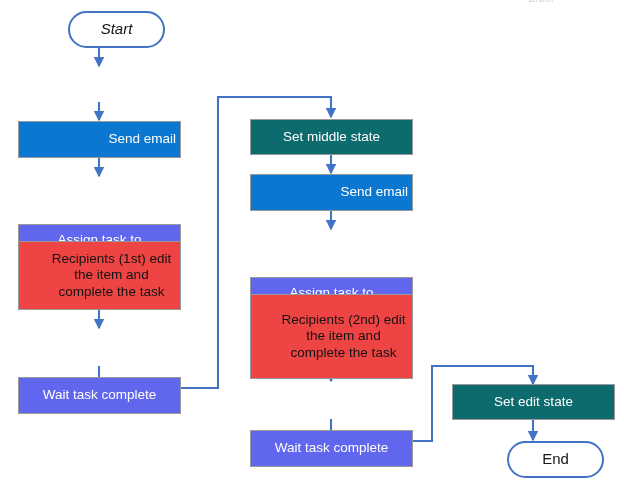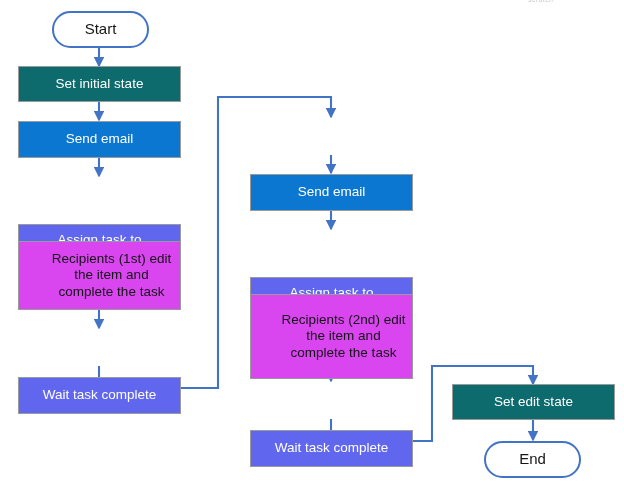--- a/index.html
+++ b/index.html
@@ -49,23 +49,23 @@
     border-radius: 999px;
     color: #161616;
     font-size: 15px;
   }
   
   .proc {
     border: 1px solid #9a9a9a;
     font-size: 13.5px;
   }
   .teal  { background: #0d6b6e; color: #ffffff; }
-  .blue  { background: #0b77d0; color: #ffffff; }
+  .blue  { background: #0b77d0; color: #ffffff; justify-content: flex-end; }
   .purple{ background: #6166ef; color: #ffffff; margin-top: 48px; }
-  .lav   { background: #d946ef; color: #131313; padding-left: 24px; }
+  .lav   { background: #ef4444; color: #131313; padding-left: 24px; }
 
   .corner-note {
     position: absolute;
     left: 528px;
     top: -4px;
     font-size: 7px;
     color: #b9b4c4;
     letter-spacing: 0.4px;
     opacity: 0.75;
     z-index: 1;
@@ -99,47 +99,47 @@
       <path d="M 331 211 L 331 229" marker-end="url(#arrow)"></path>
       <path d="M 331 277 L 331 294" marker-end="url(#arrow)"></path>
       <path d="M 331 363 L 331 381" marker-end="url(#arrow)"></path>
 
       <path d="M 331 419 L 331 441 L 432 441 L 432 366 L 533 366 L 533 384" marker-end="url(#arrow)"></path>
 
       <path d="M 533 420 L 533 440" marker-end="url(#arrow)"></path>
     </g>
   </svg>
 
-  <div class="node term" style="left:52px; top:11px; width:97px; height:37px;">
+  <div class="node term" style="left:68px; top:11px; width:97px; height:37px;font-style:italic;">
     <span class="lbl">Start</span>
   </div>
 
-  <div class="node proc teal" style="left:18px; top:66px; width:163px; height:36px;">
-    <span class="lbl">Set initial state</span>
-  </div>
 
   <div class="node proc blue" style="left:18px; top:121px; width:163px; height:37px;">
     <span class="lbl">Send email</span>
   </div>
 
   <div class="node proc purple" style="left:18px; top:176px; width:163px; height:48px;">
     <span class="lbl">Assign task to
 recipients (1st)</span>
   </div>
 
   <div class="node proc lav" style="left:18px; top:241px; width:163px; height:69px;">
     <span class="lbl">Recipients (1st) edit
 the item and
 complete the task</span>
   </div>
 
   <div class="node proc purple" style="left:18px; top:329px; width:163px; height:37px;">
     <span class="lbl">Wait task complete</span>
   </div>
 
+  <div class="node proc teal" style="left:250px; top:119px; width:163px; height:36px;">
+    <span class="lbl">Set middle state</span>
+  </div>
 
   <div class="node proc blue" style="left:250px; top:174px; width:163px; height:37px;">
     <span class="lbl">Send email</span>
   </div>
 
   <div class="node proc purple" style="left:250px; top:229px; width:163px; height:48px;">
     <span class="lbl">Assign task to
 recipients (2nd)</span>
   </div>
 
@@ -150,17 +150,17 @@
   </div>
 
   <div class="node proc purple" style="left:250px; top:382px; width:163px; height:37px;">
     <span class="lbl">Wait task complete</span>
   </div>
 
   <div class="node proc teal" style="left:452px; top:384px; width:163px; height:36px;">
     <span class="lbl">Set edit state</span>
   </div>
 
-  <div class="node term" style="left:484px; top:441px; width:97px; height:37px;">
+  <div class="node term" style="left:507px; top:441px; width:97px; height:37px;">
     <span class="lbl">End</span>
   </div>
 
 </div>
 
 </body></html>

